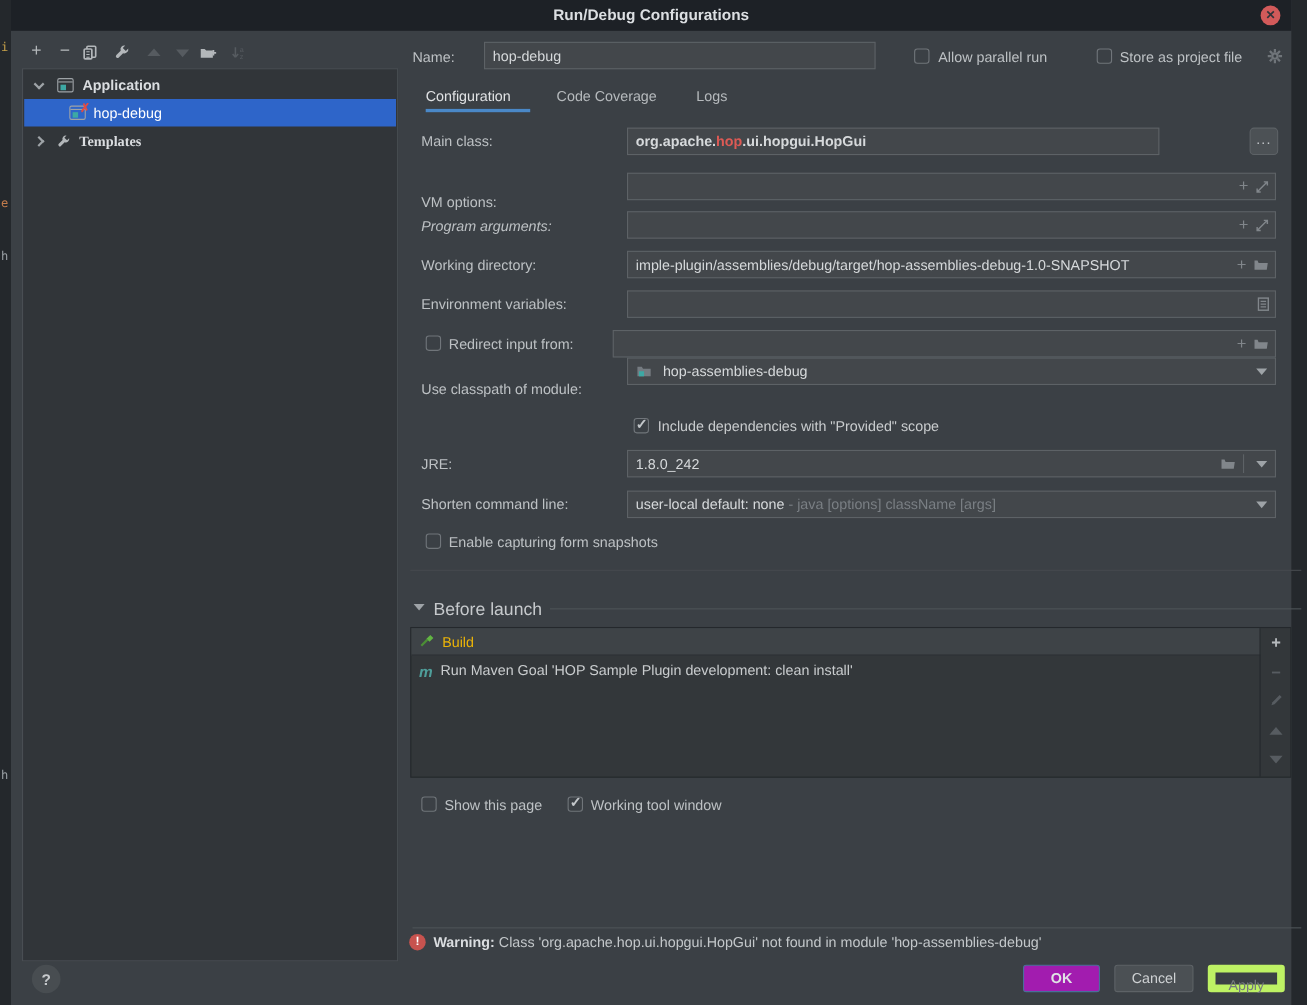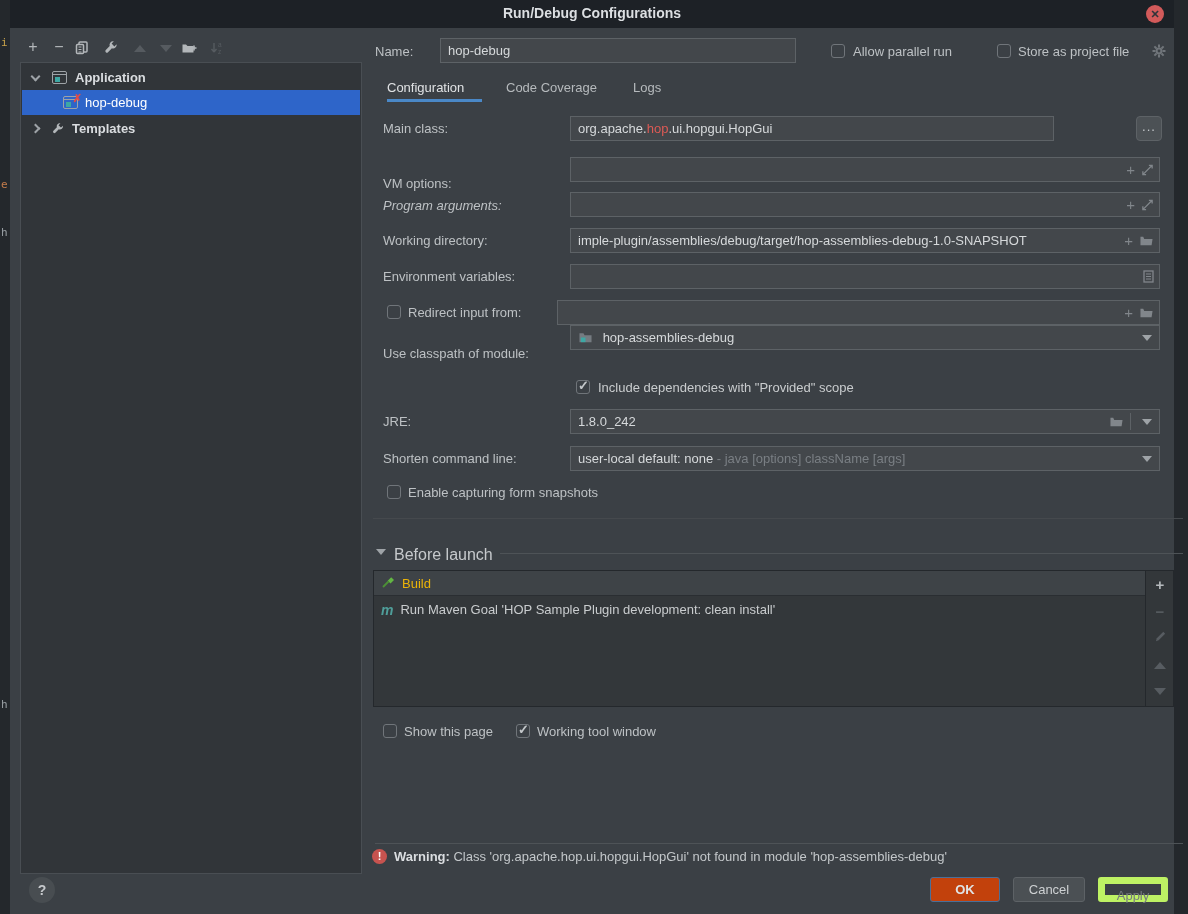--- a/index.html
+++ b/index.html
@@ -72,21 +72,21 @@
   .bl-toolbar { position:absolute; right:0; top:0; bottom:0; width:28px; border-left:1px solid #24282c; }
   .bl-tb-btn { position:absolute; left:0; width:28px; height:20px; text-align:center; color:#b6babd; font-size:15px; line-height:18px; }
   .bl-tb-btn.disabled { color:#575c61; }
   .maven-m { font-style:italic; font-weight:bold; color:#4f9e9a; font-size:14px; }
 
   
   .warn-icon { position:absolute; width:15px; height:15px; border-radius:50%; background:#c7534f; color:#fff; font-size:11px; font-weight:bold; text-align:center; line-height:15px; }
   .warn-text { position:absolute; font-size:13px; color:#c3c7ca; }
   .warn-text b { color:#dadde0; }
   .btn { position:absolute; height:25px; border-radius:3px; font-size:13px; text-align:center; line-height:23px; }
-  .btn.ok { background:#c2410c; border:1px solid #4a6f99; color:#e0e3e5; font-weight:bold; }
+  .btn.ok { background:#a21caf; border:1px solid #4a6f99; color:#e0e3e5; font-weight:bold; }
   .btn.cancel { background:#4b5054; border:1px solid #5d6266; color:#ced1d3; }
   .btn.apply { background:transparent; border:7px solid #bef264; color:#75797e; }
   .help-btn { position:absolute; left:19px; top:877px; width:26px; height:26px; border-radius:50%; background:#484d51; color:#c6c9cc; font-size:14px; font-weight:bold; text-align:center; line-height:26px; }
 
   svg { display:block; }
 </style>
 </head>
 <body>
 
 <div class="strip left">
@@ -139,21 +139,21 @@
       <span style="margin-left:10px;" class="chev down"></span>
       <span style="margin-left:13px;" class="appwin"></span>
       <span style="margin-left:8px;" class="lbl-bold">Application</span>
     </div>
     <div class="tree-row selected" style="top:27px;">
       <span style="margin-left:41px; position:relative;" class="appwin">
         <span class="err-x">✗</span>
       </span>
       <span style="margin-left:7px;">hop-debug</span>
     </div>
-    <div class="tree-row" style="top:53px;">
+    <div class="tree-row" style="top:53px;font-family:Liberation Serif, serif;">
       <span style="margin-left:10px;" class="chev right"></span>
       <span style="margin-left:12px;">
         <svg width="14" height="14" viewBox="0 0 16 16">
             <path d="M13.6 4.2a3.6 3.6 0 0 1-4.7 4.1L5 12.2a1.5 1.5 0 0 1-2.2-2.2l3.9-3.9a3.6 3.6 0 0 1 4.1-4.7L8.6 3.6l2.8 2.8z" fill="#b3b7ba"></path>
           </svg>
       </span>
       <span style="margin-left:7px;" class="lbl-bold">Templates</span>
     </div>
   </div>
 
@@ -172,21 +172,21 @@
         <circle cx="8" cy="8" r="1.4" fill="#3b4045"></circle>
       </svg>
   </span>
 
   <div class="tab active" style="left:377px;">Configuration</div>
   <div class="tab" style="left:496px;">Code Coverage</div>
   <div class="tab" style="left:623px;">Logs</div>
   <div class="tab-underline" style="left:377px;width:95px;"></div>
 
   <div class="f-label" style="left:373px;top:121px;">Main class:</div>
-  <div class="input" style="left:560px;top:116px;width:484px;">
+  <div class="input" style="left:560px;top:116px;width:484px;font-weight:bold;">
     <span>org.apache.</span><span class="err">hop</span><span>.ui.hopgui.HopGui</span>
   </div>
   <div class="browse-btn" style="left:1126px;top:116px;">...</div>
 
   <div class="f-label" style="left:373px;top:176px;text-align:center;">VM options:</div>
   <div class="input" style="left:560px;top:157px;width:590px;">
     <span></span>
     <span class="field-icons">
       <span class="plus-glyph">+</span>
       <span>

